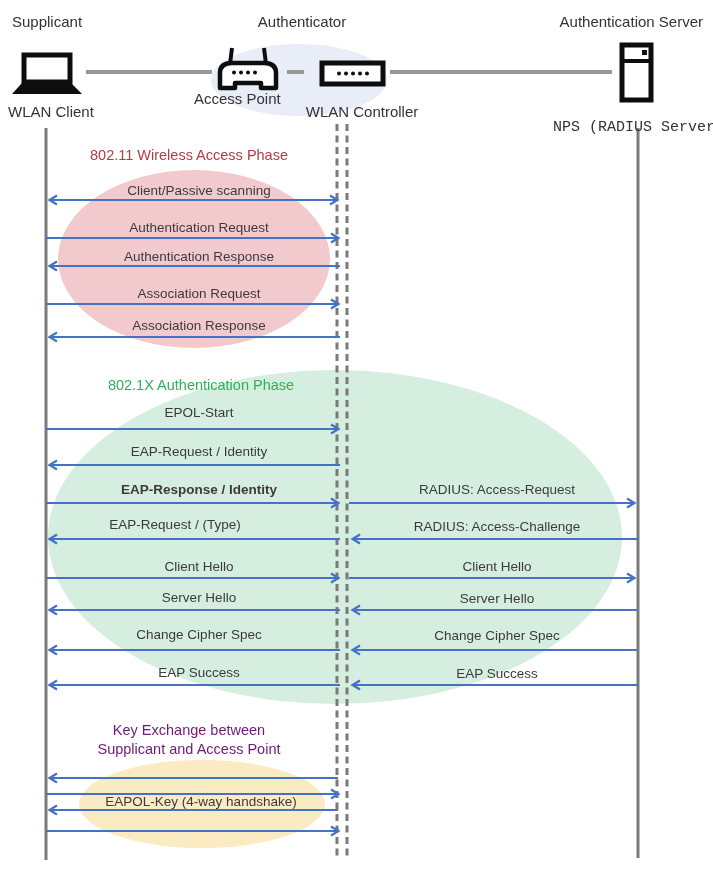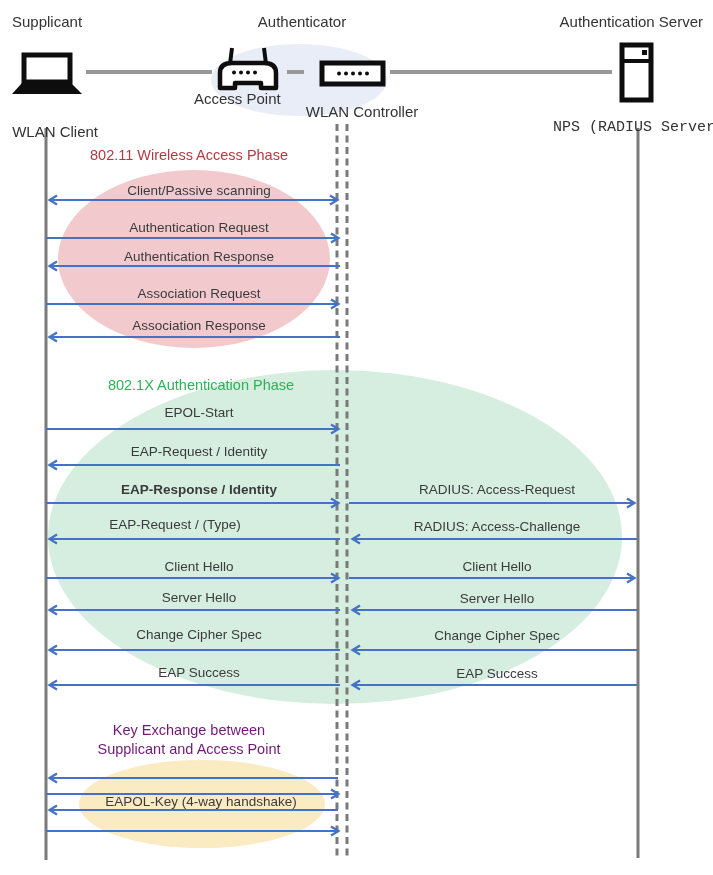--- a/index.html
+++ b/index.html
@@ -120,21 +120,21 @@
         <line x1="620" y1="61" x2="653" y2="61" stroke="#0d0d0d" stroke-width="4"></line>
         <rect x="642" y="50" width="5" height="5" fill="#0d0d0d"></rect>
       </g>
     </g>
   </svg>
 
   <div class="hdr" style="left:12px;top:12px;">Supplicant</div>
   <div class="hdr" style="left:222px;top:12px;width:160px;text-align:center;">Authenticator</div>
   <div class="hdr" style="left:543px;top:12px;width:160px;text-align:right;">Authentication Server</div>
 
-  <div class="hdr" style="left:8px;top:102px;width:90px;text-align:right;margin-top:20px;">WLAN Client</div>
+  <div class="hdr" style="left:8px;top:102px;width:90px;text-align:left;">WLAN Client</div>
   <div class="hdr" style="left:194px;top:89px;width:100px;text-align:left;">Access Point</div>
   <div class="hdr" style="left:302px;top:102px;width:120px;text-align:center;">WLAN Controller</div>
   <div class="hdr" style="left:553px;top:118px;width:150px;text-align:right;font-family:Liberation Mono, monospace;">NPS (RADIUS Server)</div>
 
   <div class="phase p1" style="left:42px;top:146px;width:294px;">802.11 Wireless Access Phase</div>
   <div class="lbl" style="left:52px;top:182px;width:294px;">Client/Passive scanning</div>
   <div class="lbl" style="left:52px;top:219px;width:294px;">Authentication Request</div>
   <div class="lbl" style="left:52px;top:248px;width:294px;">Authentication Response</div>
   <div class="lbl" style="left:52px;top:317px;width:294px;">Association Response</div>
   <div class="lbl" style="left:52px;top:285px;width:294px;">Association Request</div>

